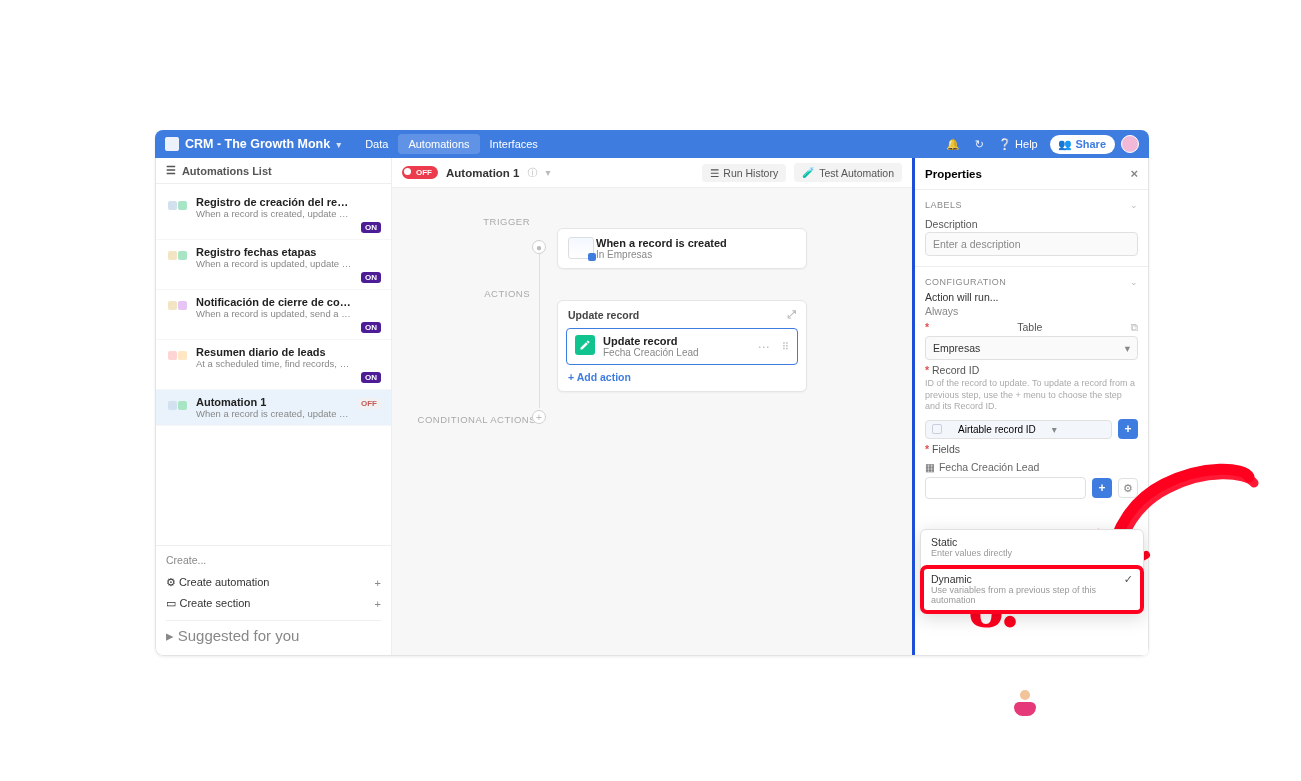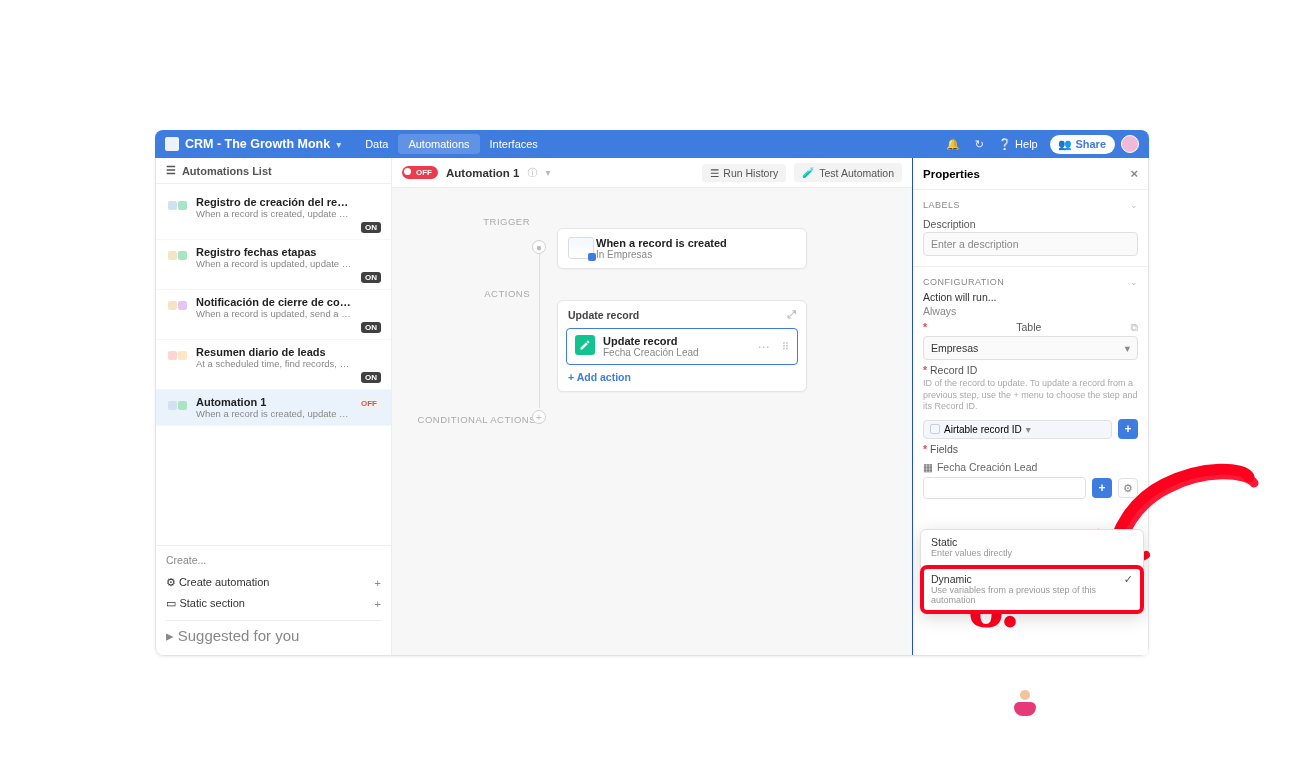--- a/index.html
+++ b/index.html
@@ -21,21 +21,21 @@
 .sidebar-head { padding: 6px 10px; border-bottom: 1px solid #eee; color: #555; font-weight: 600; display: flex; align-items: center; gap: 6px; font-size: 11px;}
 .auto-list { overflow: auto; flex: 1 1 auto; padding: 6px 0;}
 .auto-item { display: flex; align-items: flex-start; padding: 6px 10px; gap: 8px; cursor: pointer; border-bottom: 1px solid #f6f6f6;}
 .auto-item.selected { background: #eaf3fb; }
 .auto-item .ico { width: 22px; height: 16px; display: flex; align-items: center; justify-content: center; gap: 1px; flex-shrink: 0; margin-top: 1px;}
 .auto-item .ico span { width: 9px; height: 9px; border-radius: 2px; display: inline-block; }
 .auto-item .txt { flex: 1; min-width: 0;}
 .auto-item .name { font-size: 11px; font-weight: 600; color: #222; white-space: nowrap; overflow: hidden; text-overflow: ellipsis;}
 .auto-item .sub { font-size: 9.5px; color: #888; white-space: nowrap; overflow: hidden; text-overflow: ellipsis;}
 .auto-item .badge { font-size: 8px; font-weight: 700; padding: 1px 4px; border-radius: 3px; flex-shrink: 0; margin-top: 2px;}
-.badge.on { background: #404040; color: #fff; margin-top: 26px;}
+.badge.on { background: #4c1d95; color: #fff; margin-top: 26px;}
 .badge.off { background: #f1f1f1; color: #c35a5a;}
 .sidebar-bottom { border-top: 1px solid #eee; padding: 8px 10px 4px; }
 .sidebar-bottom .hdr { color: #888; font-size: 10.5px; margin-bottom: 6px;}
 .sidebar-bottom .row { display: flex; align-items: center; justify-content: space-between; padding: 4px 0; color: #333; cursor: pointer; font-size: 11px;}
 .sidebar-bottom .row .plus { color: #888;}
 .sidebar-bottom .sug { color: #888; padding: 6px 0; font-size: 15px;}
 .canvas { flex: 1; background: #f7f7f7; display: flex; flex-direction: column; min-width: 0; position: relative;}
 .canvas-head { height: 30px; display: flex; align-items: center; padding: 0 10px; background: #fff; border-bottom: 1px solid #eee; gap: 8px; font-size: 11px;}
 .canvas-head .pill-off { background: #eb3b4c; color: #fff; font-size: 8px; font-weight: 700; padding: 2px 6px; border-radius: 8px; position: relative;}
 .canvas-head .pill-off::before { content:""; width:7px; height:7px; background:#fff; border-radius:50%; position:absolute; left:2px; top:2px;}
@@ -53,33 +53,33 @@
 .node .nsub { font-size: 10px; color: #888;}
 .node.action { top: 112px; padding: 0 0 8px 0;}
 .node.action .ahdr { font-weight: 700; font-size: 10.5px; color: #444; padding: 7px 10px; display: flex; justify-content: space-between; align-items: center;}
 .node.action .ahdr .exp { color: #bbb; font-size: 11px;}
 .node.action .step { margin: 0 8px; border: 1.5px solid #3e7ce0; border-radius: 4px; padding: 6px 8px; display: flex; gap: 8px; align-items: flex-start; position: relative;}
 .node.action .sicon { width: 20px; height: 20px; border-radius: 3px; background: #11c48f; display:flex; align-items:center; justify-content:center; flex-shrink:0;}
 .node.action .sicon svg{width:12px;height:12px;fill:#fff;}
 .node.action .add { color: #3e7ce0; font-size: 10.5px; padding: 6px 10px 0; cursor: pointer; font-weight: 600;}
 .plus-node { width:14px; height:14px; border:1px solid #d0d0d0; border-radius:50%; background:#fff; position:absolute; display:flex; align-items:center; justify-content:center; font-size:10px; color:#bbb;}
 .line { position:absolute; width:1px; background:#ddd; left:147px;}
-.props { width: 236px; border-left: 1px solid #1d4ed8; background: #fff; font-size: 11px; overflow: auto; position: relative;}
+.props { width: 236px; border-left: 3px solid #1d4ed8; background: #fff; font-size: 11px; overflow: auto; position: relative;}
 .props::-webkit-scrollbar{width:6px;} .props::-webkit-scrollbar-thumb{background:#ddd;border-radius:4px;}
 .props-head { font-weight: 700; font-size: 11.5px; padding: 8px 10px; display: flex; justify-content: space-between; align-items: center;}
 .props-head .close { color: #888; cursor: pointer; font-size: 13px;}
 .psec { border-top: 1px solid #eee; padding: 6px 10px 10px;}
 .psec .shdr { font-size: 9px; text-transform: uppercase; letter-spacing: .5px; color: #888; display: flex; justify-content: space-between; align-items: flex-start; padding: 4px 0;}
 .psec .row { margin-top: 4px;}
 .psec .lbl { font-size: 10.5px; color: #555; margin-bottom: 2px;}
 .psec .req::before { content:"* "; color:#e24c4c; font-weight:700;}
 .psec .input { border: 1px solid #e0e0e0; background: #fafafa; border-radius: 4px; padding: 5px 7px; font-size: 10.5px; color: #888; width: 100%; display: flex; justify-content: space-between; align-items: center;}
 .psec .help { font-size: 9px; color: #aaa; line-height: 1.3; margin: 2px 0 6px;}
 .chip-row{display:flex; gap:6px; align-items:center;}
-.chip { display: inline-flex; align-items: center; gap: 4px; border: 1px solid #e0e0e0; background: #f3f6fb; border-radius: 4px; padding: 3px 6px; font-size: 10px; flex:1;}
+.chip { display: inline-flex; align-items: center; gap: 16px; border: 1px solid #e0e0e0; background: #f3f6fb; border-radius: 4px; padding: 3px 6px; font-size: 10px; flex:1;}
 .chip .tag{width:10px;height:10px;border:1px solid #c8d0dd;border-radius:2px;display:inline-block;}
 .sqbtn { width: 20px; height: 20px; border-radius: 4px; background: #3e7ce0; color:#fff; display:flex; align-items:center; justify-content:center; font-size:12px; font-weight:700; flex-shrink:0;}
 .gearbtn { width:20px; height:20px; border-radius:4px; border:1px solid #e0e0e0; display:flex; align-items:center; justify-content:center; font-size:11px; color:#888; flex-shrink:0;}
 .popover { position:absolute; right:4px; top:371px; width:224px; background:#fff; border:1px solid #e0e0e0; border-radius:6px; box-shadow:0 4px 18px rgba(0,0,0,.15); z-index:5; font-size:10.5px;}
 .popover .phdr { font-size:9px; letter-spacing:.5px; color:#888; padding:8px 10px 4px; text-transform:uppercase;}
 .popover .popt { padding: 6px 10px 8px; border-top:1px solid #f0f0f0;}
 .popover .popt:first-of-type{border-top:none;}
 .popover .pt { color:#333;}
 .popover .pd { font-size:9px; color:#999;}
 .popover .popt.sel { outline: 4px solid #ff001f; outline-offset: -3px; border-radius: 6px; position:relative;}
@@ -174,21 +174,21 @@
           <span class="badge off">OFF</span>
         </div>
       </div>
       <div class="sidebar-bottom">
         <div class="hdr">Create...</div>
         <div class="row">
             <span>⚙ <span>Create automation</span></span>
             <span class="plus">+</span>
           </div>
         <div class="row">
-            <span>▭ <span>Static section</span></span>
+            <span>▭ <span>Create section</span></span>
             <span class="plus">+</span>
           </div>
         <div style="border-top:1px solid #eee;margin-top:6px;"></div>
         <div class="sug">▸ <span>Suggested for you</span></div>
       </div>
     </div>
 
     <div class="canvas">
       <div class="canvas-head">
         <span class="pill-off"><span>OFF</span></span>

